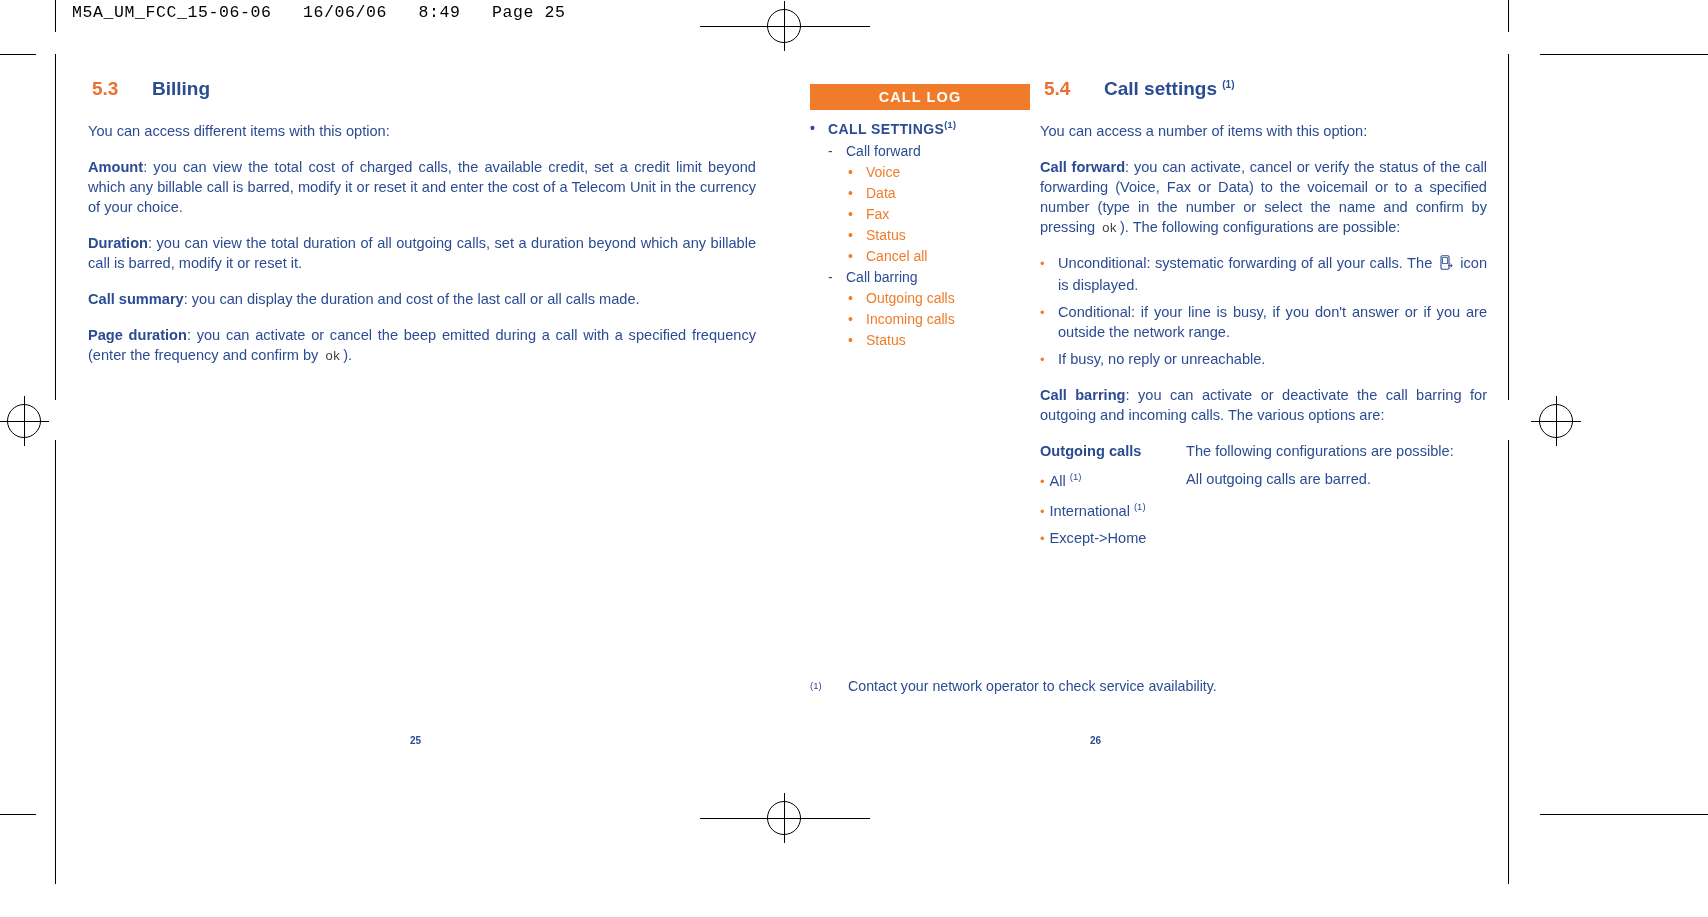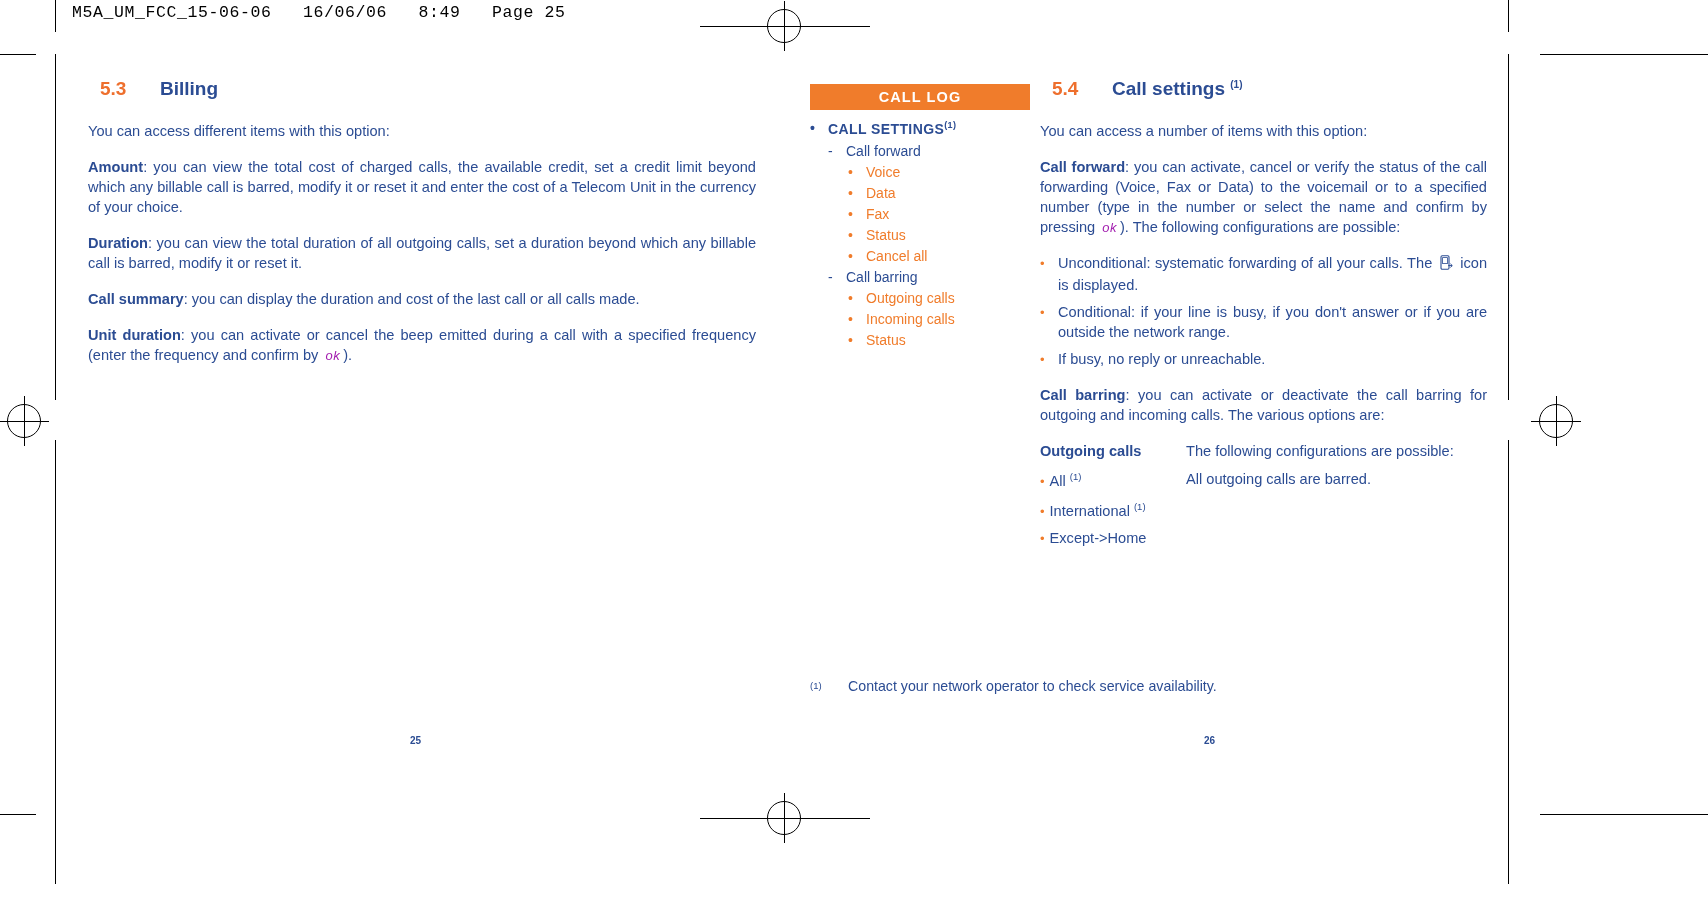--- a/index.html
+++ b/index.html
@@ -72,21 +72,21 @@
   .page-right {
     position: absolute;
     left: 810px;
     top: 78px;
     width: 676px;
   }
 
   .col-heading {
     display: flex;
     align-items: flex-end;
-    margin: 0 0 22px 12px;
+    margin: 0 0 22px 4px;
   }
   .col-heading .num {
     color: #EE6F2D;
     font-weight: bold;
     font-size: 19px;
     width: 60px;
     flex: 0 0 60px;
   }
   .col-heading .title {
     color: #2B4C93;
@@ -102,25 +102,24 @@
     color: #2B4C93;
     font-size: 14.6px;
     line-height: 1.37;
     margin: 0 0 16px 0;
     text-align: justify;
   }
   p.body:last-child { margin-bottom: 0; }
   p.body b { font-weight: bold; }
 
   .okkey {
-    color: #a21caf;
+    color: #404040;
     font-size: 13px;
     letter-spacing: 0.5px;
     padding: 0 3px;
-    font-style: italic;
   }
 
   
   .banner {
     position: absolute;
     left: 810px;
     top: 84px;
     width: 220px;
     height: 26px;
     background: #F07C2B;
@@ -241,21 +240,21 @@
 
   
   .pageno {
     position: absolute;
     top: 735px;
     color: #2B4C93;
     font-size: 10px;
     font-weight: bold;
   }
   .pageno.left  { left: 410px; }
-  .pageno.right { left: 1204px; }
+  .pageno.right { left: 1090px; }
 </style>
 </head>
 <body>
 
 <div class="crop-line" style="left:55px; top:0; width:1.4px; height:32px;"></div>
 <div class="crop-line" style="left:55px; top:54px; width:1.4px; height:346px;"></div>
 <div class="crop-line" style="left:55px; top:440px; width:1.4px; height:375px;"></div>
 <div class="crop-line" style="left:0; top:54px; width:36px; height:1.4px;"></div>
 <div class="crop-line" style="left:1540px; top:54px; width:168px; height:1.4px;"></div>
 <div class="crop-line" style="left:1508px; top:0; width:1.4px; height:32px;"></div>
@@ -291,21 +290,21 @@
   <p class="body">
     <b>Duration</b><span>: you can view the total duration of all outgoing calls, set a duration beyond which any billable call is barred, modify it or reset it.</span>
   </p>
 
 
   <p class="body">
     <b>Call summary</b><span>: you can display the duration and cost of the last call or all calls made.</span>
   </p>
 
   <p class="body">
-    <b>Unit duration</b><span>: you can activate or cancel the beep emitted during a call with a specified frequency (enter the frequency and confirm by </span><span class="okkey">ok</span><span>).</span>
+    <b>Page duration</b><span>: you can activate or cancel the beep emitted during a call with a specified frequency (enter the frequency and confirm by </span><span class="okkey">ok</span><span>).</span>
   </p>
 
 </div>
 
 <div class="pageno left">25</div>
 
 <div class="banner">CALL LOG</div>
 
 <div class="tree">
   <div class="lvl1">

